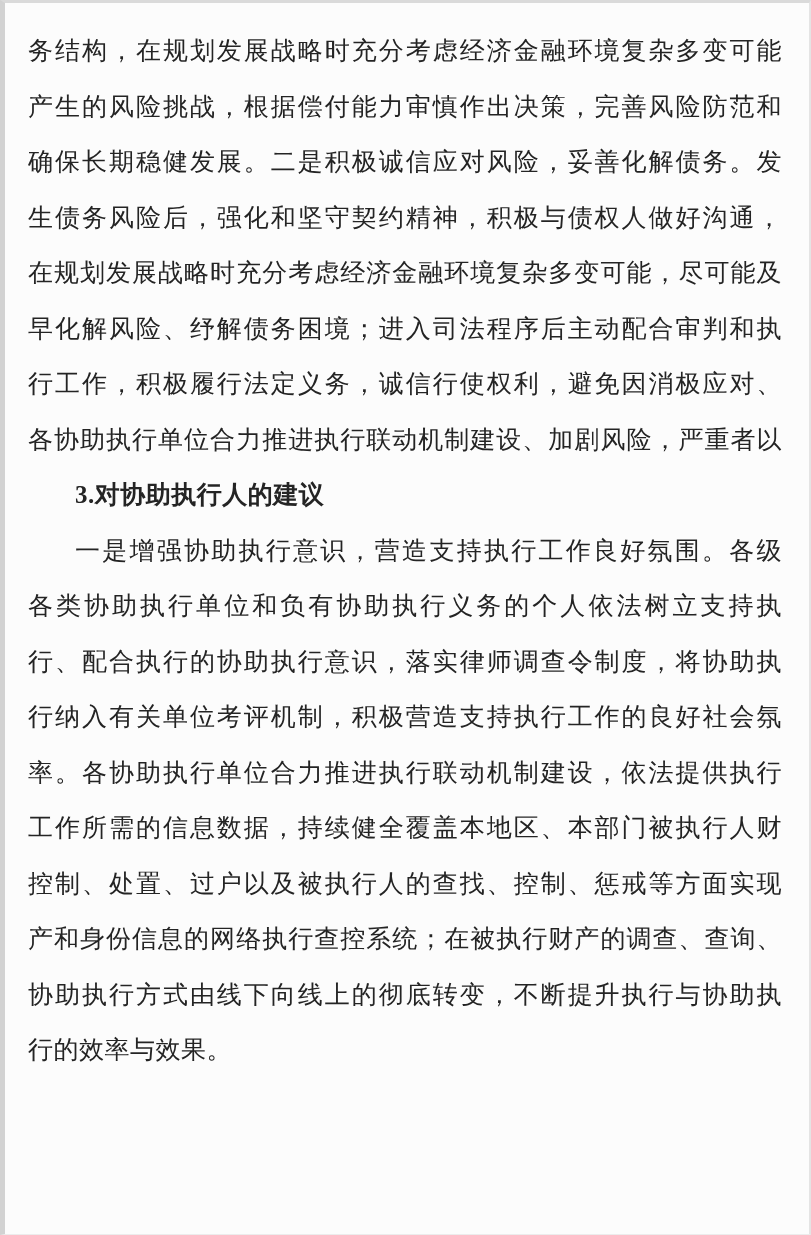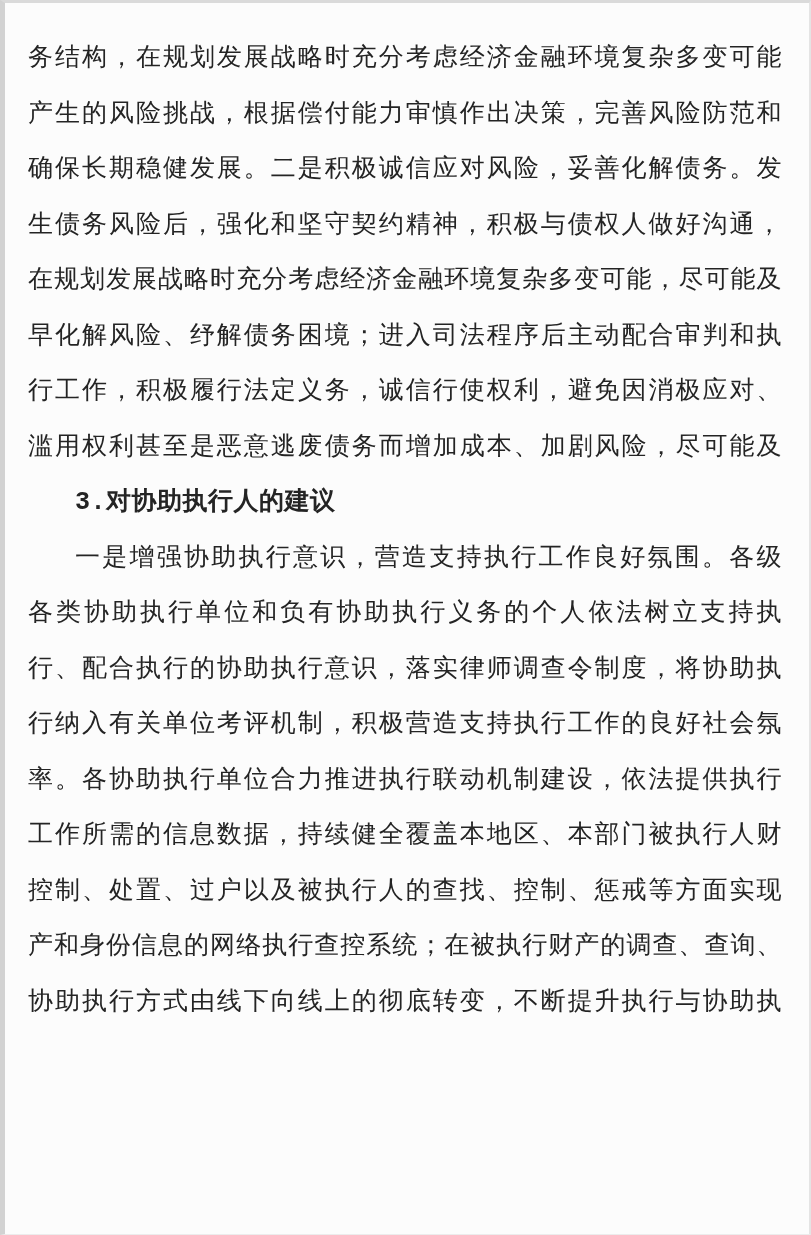--- a/index.html
+++ b/index.html
@@ -10,23 +10,23 @@
   .page {
     position: relative;
     width: 811px;
     height: 1235px;
     box-sizing: border-box;
     background: #fcfcfc;
     border-left: 5px solid #d2d2d2;
     border-top: 3px solid #dadada;
     border-right: 2px solid #e4e4e4;
     border-bottom: 1px solid #ececec;
-    padding: 28px 27px 0 23px; 
+    padding: 20px 27px 0 23px; 
     overflow: hidden;
-    font-family: Liberation Mono, monospace;
+    font-family: Liberation Serif, serif;
     color: #242424;
   }
   .line {
     height: 55.5px;
     line-height: 55.5px;
     font-size: 25px;
     letter-spacing: 0.5px;
     text-align: justify;
     text-align-last: justify;
     text-justify: inter-character;
@@ -53,27 +53,28 @@
 
 <div class="page">
 
   <div class="line">务结构，在规划发展战略时充分考虑经济金融环境复杂多变可能</div>
   <div class="line">产生的风险挑战，根据偿付能力审慎作出决策，完善风险防范和</div>
   <div class="line">确保长期稳健发展。二是积极诚信应对风险，妥善化解债务。发</div>
   <div class="line">生债务风险后，强化和坚守契约精神，积极与债权人做好沟通，</div>
   <div class="line">在规划发展战略时充分考虑经济金融环境复杂多变可能，尽可能及</div>
   <div class="line">早化解风险、纾解债务困境；进入司法程序后主动配合审判和执</div>
   <div class="line">行工作，积极履行法定义务，诚信行使权利，避免因消极应对、</div>
-  <div class="line">滥用权利甚至是恶意逃废债务而增加成本、加剧风险，尽可能及</div>
+  <div class="line">各协助执行单位合力推进执行联动机制建设、加剧风险，严重者以</div>
 
   <div class="line heading indent">3.对协助执行人的建议</div>
 
   <div class="line indent">一是增强协助执行意识，营造支持执行工作良好氛围。各级</div>
   <div class="line">各类协助执行单位和负有协助执行义务的个人依法树立支持执</div>
   <div class="line">行、配合执行的协助执行意识，落实律师调查令制度，将协助执</div>
   <div class="line">行纳入有关单位考评机制，积极营造支持执行工作的良好社会氛</div>
   <div class="line">率。各协助执行单位合力推进执行联动机制建设，依法提供执行</div>
   <div class="line">工作所需的信息数据，持续健全覆盖本地区、本部门被执行人财</div>
   <div class="line">控制、处置、过户以及被执行人的查找、控制、惩戒等方面实现</div>
   <div class="line">产和身份信息的网络执行查控系统；在被执行财产的调查、查询、</div>
   <div class="line">协助执行方式由线下向线上的彻底转变，不断提升执行与协助执</div>
+  <div class="line para-end">行的效率与效果。</div>
 
 </div>
 
 </body></html>

